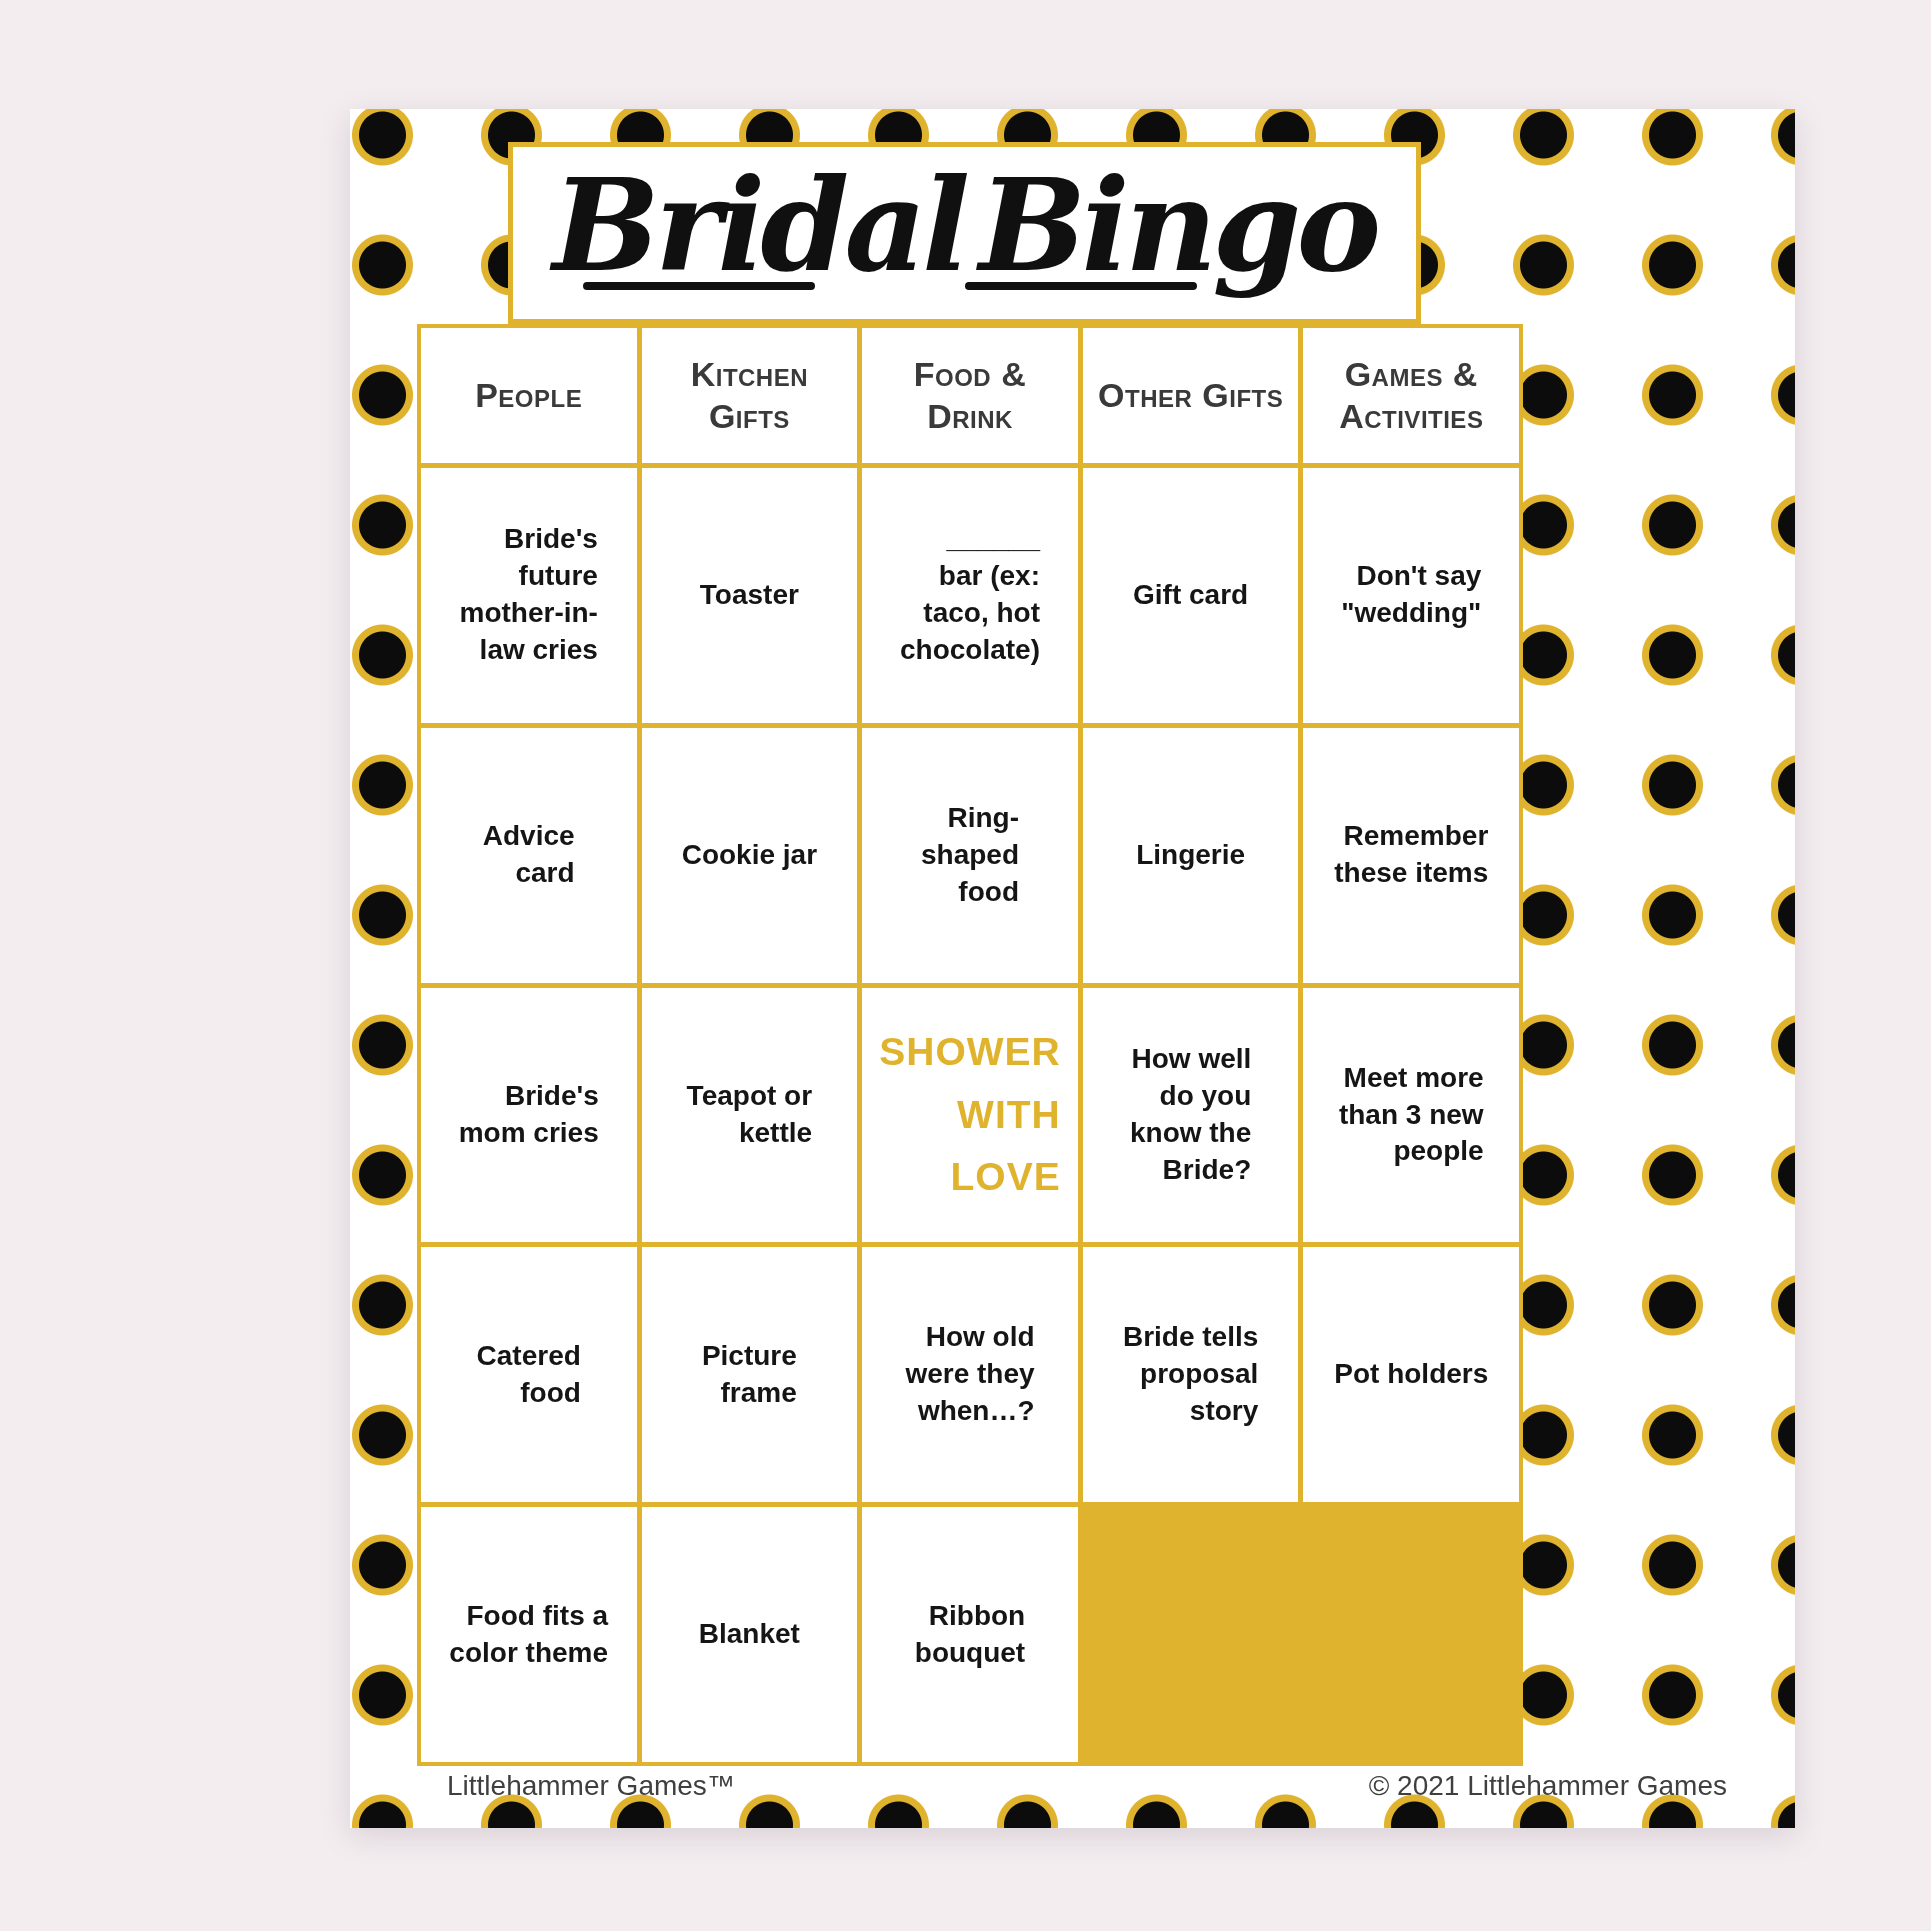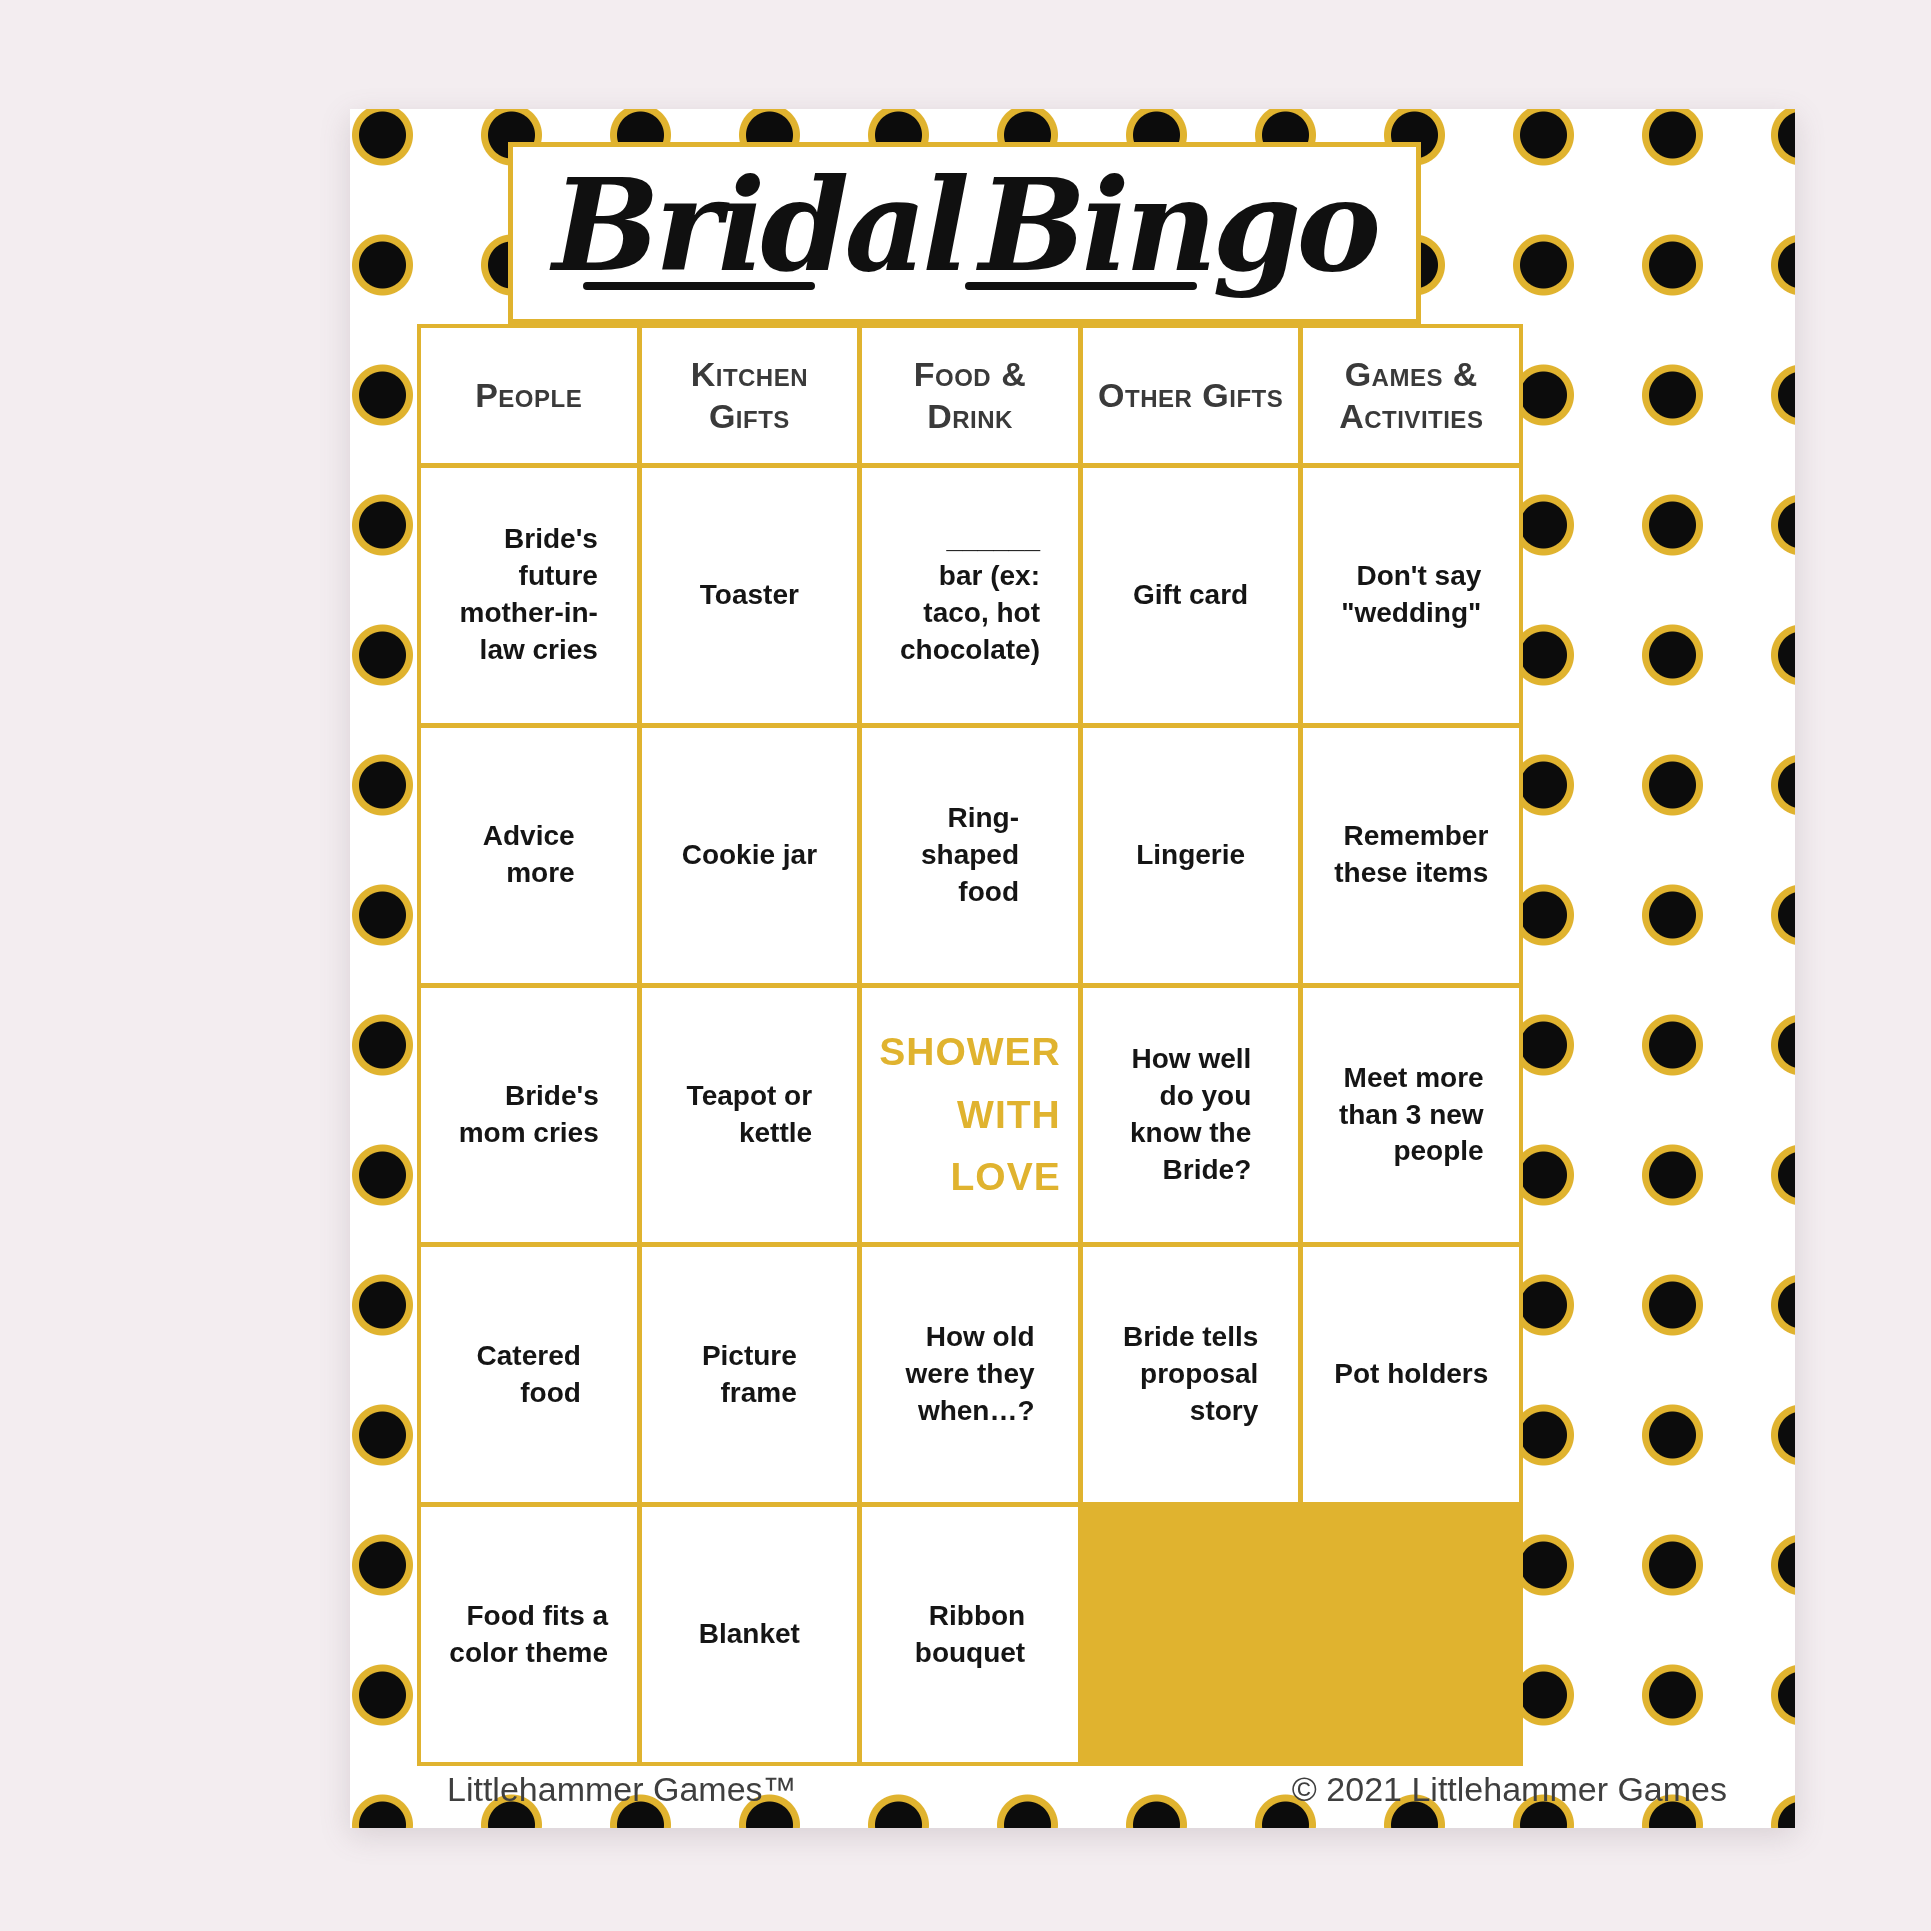--- a/index.html
+++ b/index.html
@@ -58,21 +58,21 @@
     font-weight:700;font-size:28px;line-height:1.32;color:#151515;
     white-space:pre-line;padding:0 9.7px;text-align:right;
   }
   .free-cell{
     color:#e0b32f;font-size:39px;line-height:1.6;letter-spacing:1px;
     white-space:pre-line;
   }
 
   
   .footer-left,.footer-right{
-    position:absolute;z-index:2;font-size:34px;color:#3f3f3f;line-height:1;
+    position:absolute;z-index:2;font-size:28px;color:#3f3f3f;line-height:1;
   }
   .footer-left{left:97px;top:1663px;}
   .footer-right{right:68px;top:1663px;margin-left:20px;}
 </style>
 </head>
 <body>
 
 <div class="stage">
   <div class="card">
 
@@ -98,21 +98,21 @@
       <div class="cell body-cell">Toaster</div>
       <div class="cell body-cell">______
 bar (ex:
 taco, hot
 chocolate)</div>
       <div class="cell body-cell">Gift card</div>
       <div class="cell body-cell">Don't say
 "wedding"</div>
 
       <div class="cell body-cell">Advice
-more</div>
+card</div>
       <div class="cell body-cell">Cookie jar</div>
       <div class="cell body-cell">Ring-
 shaped
 food</div>
       <div class="cell body-cell">Lingerie</div>
       <div class="cell body-cell">Remember
 these items</div>
 
       <div class="cell body-cell">Bride's
 mom cries</div>

